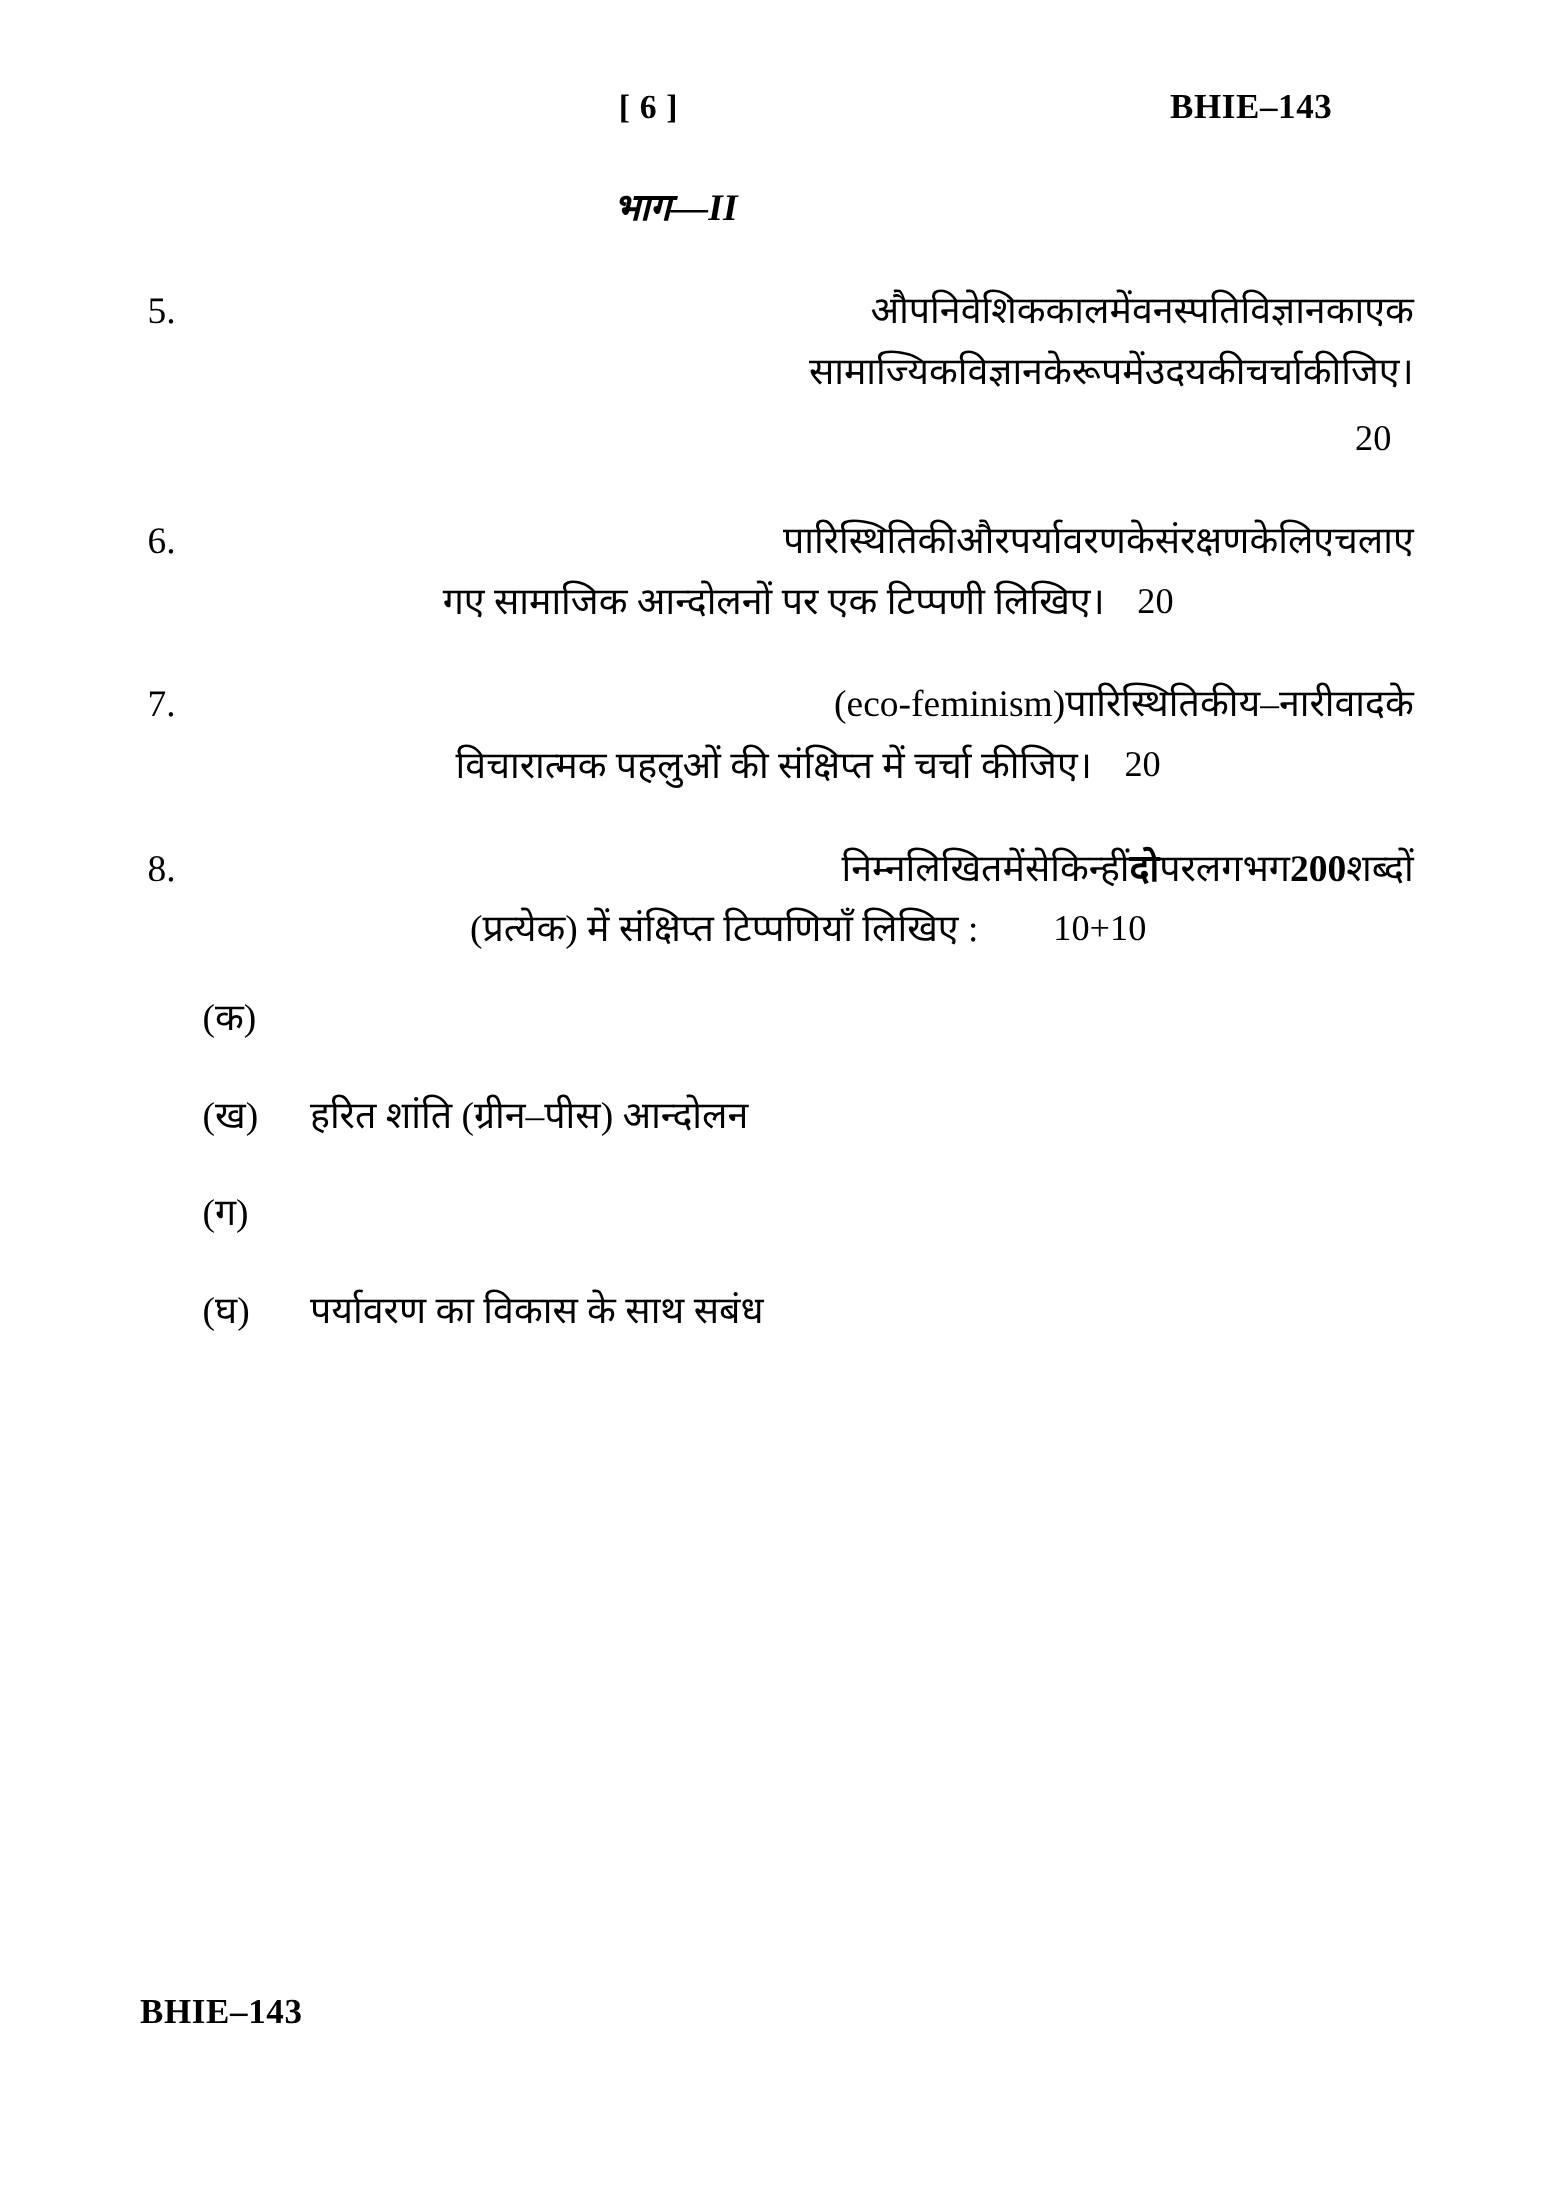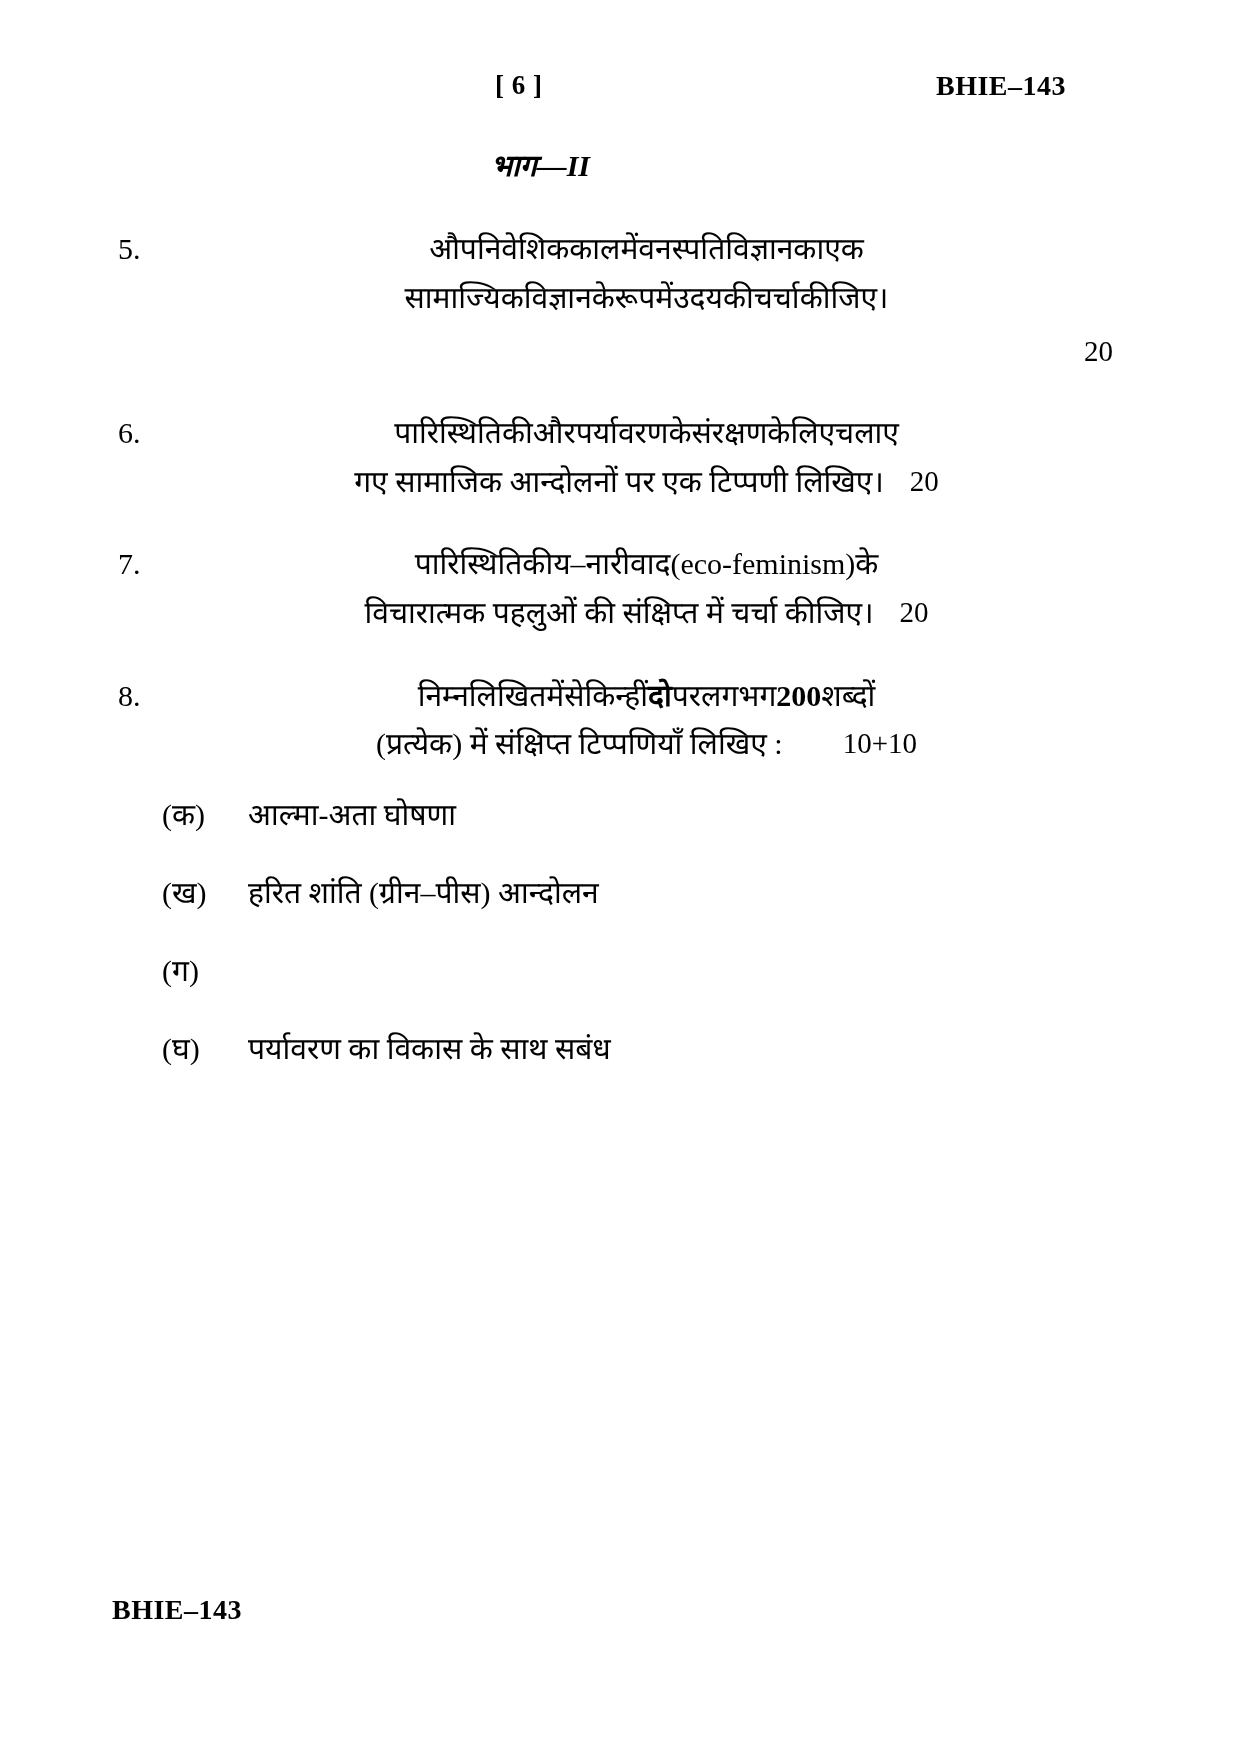--- a/index.html
+++ b/index.html
@@ -78,21 +78,21 @@
     flex: 1 1 auto;
     font-size: 30px;
     line-height: 1.62;
   }
   .line {
     display: flex;
     width: 100%;
     white-space: nowrap;
   }
   .line.justify {
-    justify-content: center;
+    justify-content: flex-end;
   }
   .line .w { display: inline-block; }
   .line.last { justify-content: center; }
 
   .marks-right {
     text-align: right;
     font-size: 29px;
     line-height: 1.62;
     padding-right: 18px;
     margin-top: 6px;
@@ -202,22 +202,22 @@
         </div>
       </div>
     </div>
 
     <div class="q-gap"></div>
 
     <div class="q">
       <div class="q-num">7.</div>
       <div class="q-body">
         <div class="line justify">
+          <span class="w latin">(eco-feminism)</span>
           <span class="w">पारिस्थितिकीय–नारीवाद</span>
-          <span class="w latin">(eco-feminism)</span>
           <span class="w">के</span>
         </div>
         <div class="line last">
           <span class="w">विचारात्मक</span>&nbsp;
           <span class="w">पहलुओं</span>&nbsp;
           <span class="w">की</span>&nbsp;
           <span class="w">संक्षिप्त</span>&nbsp;
           <span class="w">में</span>&nbsp;
           <span class="w">चर्चा</span>&nbsp;
           <span class="w">कीजिए।</span>
@@ -250,21 +250,20 @@
           <span class="w">लिखिए</span>&nbsp;
           <span class="w">:</span>
           <span class="marks-inline latin" style="margin-left:60px;">10+10</span>
         </div>
       </div>
     </div>
 
     <div class="subitems">
       <div class="sub">
         <span class="sub-label">(क)</span>
-        <span class="sub-text">आल्मा-अता घोषणा</span>
       </div>
       <div class="sub">
         <span class="sub-label">(ख)</span>
         <span class="sub-text">हरित शांति (ग्रीन–पीस) आन्दोलन</span>
       </div>
       <div class="sub">
         <span class="sub-label">(ग)</span>
       </div>
       <div class="sub">
         <span class="sub-label">(घ)</span>

